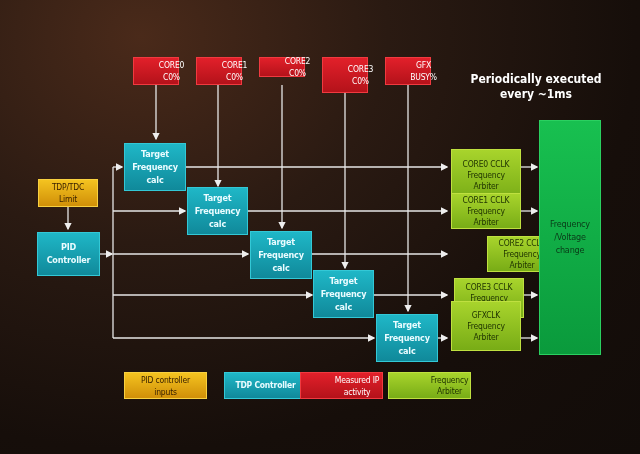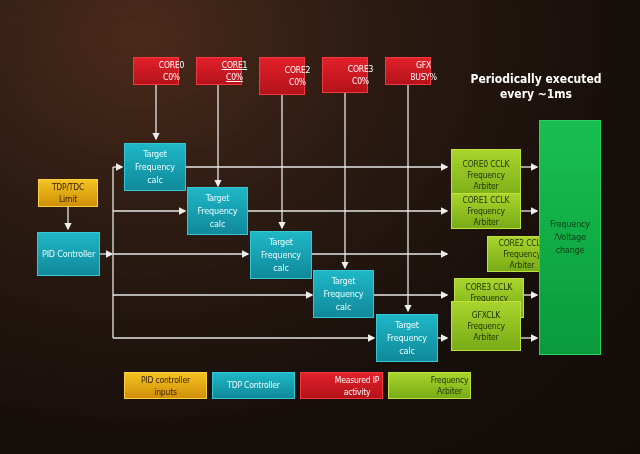--- a/index.html
+++ b/index.html
@@ -8,21 +8,21 @@
     background: radial-gradient(ellipse at 22% 8%, #4a2a1a 0%, #2a1a12 35%, #160e0a 70%, #120c09 100%);
     font-family: "DejaVu Sans Condensed", "DejaVu Sans", sans-serif;
   }
   .box {
     position:absolute; box-sizing:border-box;
     display:flex; align-items:center; justify-content:center;
     text-align:center; white-space:pre-line;
     font-size:8.5px; line-height:12px; letter-spacing:-0.2px;
   }
   .red { background: linear-gradient(#e2202a, #b4121a); color:#fff; border:1px solid #f03a40;padding-left:31px; }
-  .teal { background: linear-gradient(#1fb7c7, #10899a); color:#eafcff; border:1px solid #33c8d6; font-size:9px; line-height:13px; }
+  .teal { background: linear-gradient(#1fb7c7, #10899a); color:#eafcff; border:1px solid #33c8d6; font-size:9px; line-height:13px;font-weight:bold; }
   .yellow { background: linear-gradient(#f4c320, #d08f08); color:#3a2200; border:1px solid #f8d040; }
   .lime { background: linear-gradient(#a8d42c, #78ac16); color:#1e3200; border:1px solid #bfe040; font-size:8.5px; line-height:11px; }
   .green { background: linear-gradient(#18c050, #0a9a3c); color:#0a3a18; border:1px solid #2ad060; }
   .title {
     position:absolute; left:446px; top:56px; width:180px; text-align:center;
     color:#fff; font-weight:bold; font-size:12px; line-height:15px; white-space:pre-line;margin-top:16px;
   }
   svg.lines { position:absolute; left:0; top:0; }
 </style>
 </head>
@@ -63,23 +63,23 @@
     <line x1="521" y1="167" x2="537" y2="167" marker-end="url(#ah)"></line>
     <line x1="521" y1="211" x2="537" y2="211" marker-end="url(#ah)"></line>
     <line x1="521" y1="254" x2="537" y2="254" marker-end="url(#ah)"></line>
     <line x1="521" y1="295" x2="537" y2="295" marker-end="url(#ah)"></line>
     <line x1="521" y1="338" x2="537" y2="338" marker-end="url(#ah)"></line>
   </g>
 </svg>
 
 <div class="box red" style="left:133px;top:57px;width:46px;height:28px;">CORE0
 C0%</div>
-<div class="box red" style="left:196px;top:57px;width:46px;height:28px;text-decoration:underline;">CORE1
+<div class="box red" style="left:196px;top:57px;width:46px;height:28px;">CORE1
 C0%</div>
-<div class="box red" style="left:259px;top:57px;width:46px;height:38px;">CORE2
+<div class="box red" style="left:259px;top:57px;width:46px;height:20px;">CORE2
 C0%</div>
 <div class="box red" style="left:322px;top:57px;width:46px;height:36px;">CORE3
 C0%</div>
 <div class="box red" style="left:385px;top:57px;width:46px;height:28px;">GFX
 BUSY%</div>
 
 <div class="title">Periodically executed
 every ~1ms</div>
 
 <div class="box teal" style="left:124px;top:143px;width:62px;height:48px;">Target
@@ -117,15 +117,15 @@
 <div class="box lime" style="left:451px;top:301px;width:70px;height:50px;">GFXCLK
 Frequency
 Arbiter</div>
 
 <div class="box green" style="left:539px;top:120px;width:62px;height:235px;font-size:9px;line-height:13px;">Frequency
 /Voltage
 change</div>
 
 <div class="box yellow" style="left:124px;top:372px;width:83px;height:27px;">PID controller
 inputs</div>
-<div class="box teal" style="left:212px;top:372px;width:83px;height:27px;font-size:8.5px;">TDP Controller</div>
+<div class="box teal" style="left:224px;top:372px;width:83px;height:27px;font-size:8.5px;">TDP Controller</div>
 <div class="box red" style="left:300px;top:372px;width:83px;height:27px;">Measured IP activity</div>
 <div class="box lime" style="left:388px;top:372px;width:83px;height:27px;padding-left:40px;">Frequency Arbiter</div>
 
 </body></html>

